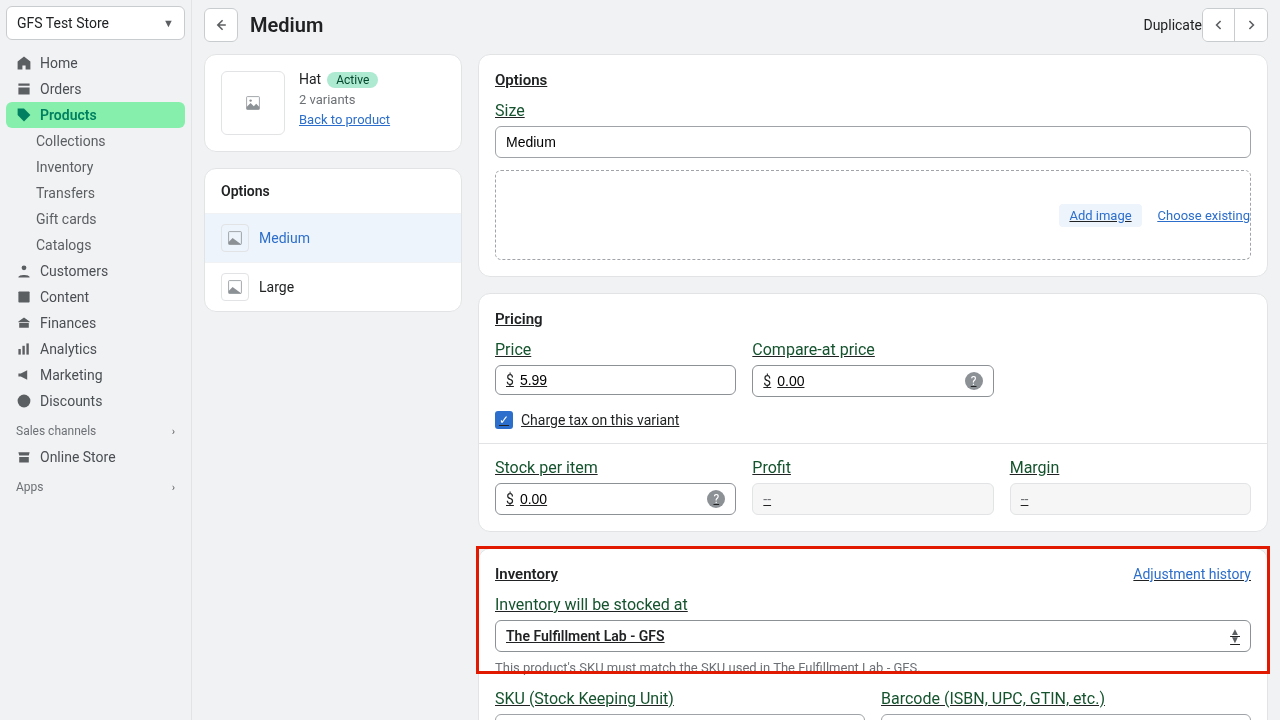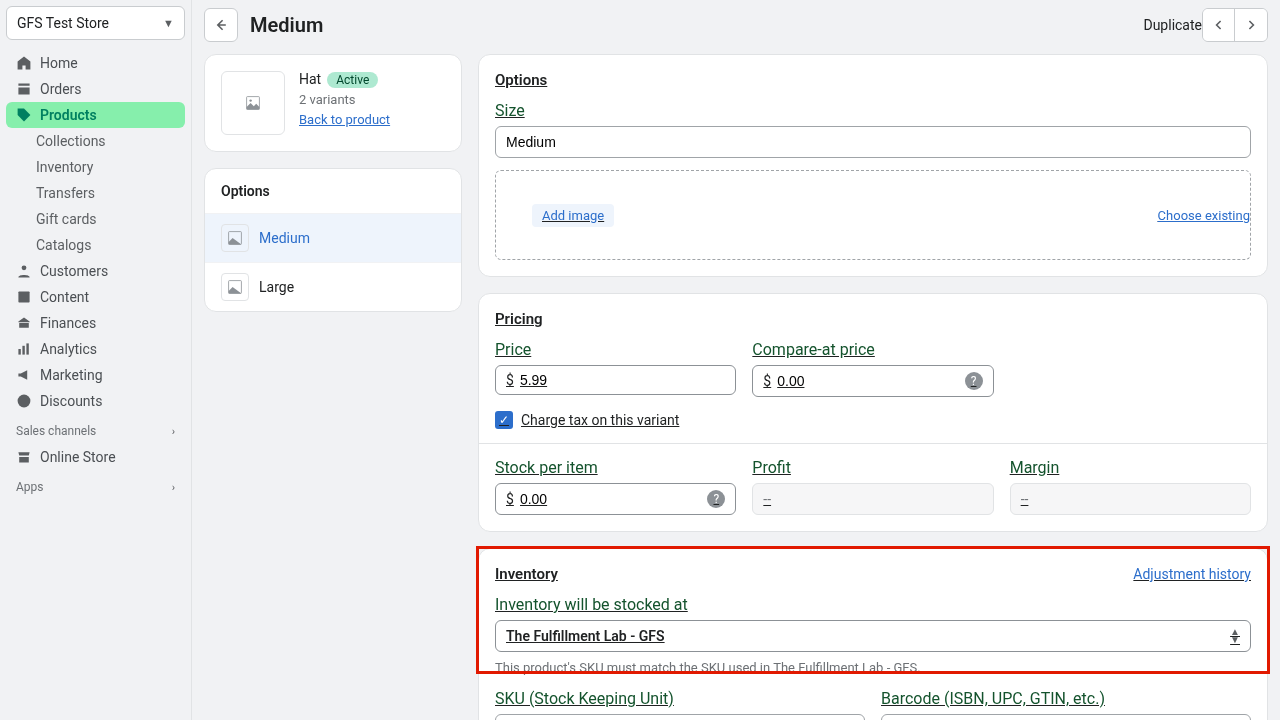--- a/index.html
+++ b/index.html
@@ -33,21 +33,21 @@
 .muted { color: #6d7175; font-size: 13px; }
 .link { color: #2c6ecb; text-decoration: underline; cursor: pointer; font-size: 13px; }
 .variants-header { padding: 14px 16px; font-weight: 600; }
 .variant-row { display: flex; align-items: center; padding: 10px 16px; cursor: pointer; border-top: 1px solid #f1f2f4; }
 .variant-row.active { background: #eef4fc; }
 .variant-name { color: #2c6ecb; }
 .variant-row:not(.active) .variant-name { color: #202223; }
 .section-title { font-weight: 600; font-size: 15px; margin-bottom: 12px; }
 .label { font-size: 16px; color: #14532d; margin-bottom: 6px; display: block; }
 .input { width: 100%; padding: 7px 10px; border: 1px solid #a0a4a8; border-radius: 6px; font-size: 14px; }
-.dropzone { border: 1px dashed #a0a4a8; border-radius: 6px; height: 90px; display: flex; align-items: center; justify-content: space-between; gap: 23px; margin-top: 12px; padding-left: 36px; }
+.dropzone { border: 1px dashed #a0a4a8; border-radius: 6px; height: 90px; display: flex; align-items: center; justify-content: flex-end; gap: 16px; margin-top: 12px; }
 .dropzone .add { background: #eef4fc; padding: 4px 10px; border-radius: 4px; color: #2c6ecb; cursor: pointer; font-size: 13px; }
 .row { display: flex; gap: 16px; }
 .row > div { flex: 1; }
 .money { display: flex; align-items: center; border: 1px solid #8c9196; border-radius: 6px; padding: 6px 10px; gap: 6px; }
 .money input { border: none; outline: none; flex: 1; font-size: 14px; }
 .help { width: 18px; height: 18px; border-radius: 50%; background: #8c9196; color: #fff; font-size: 12px; display: flex; align-items: center; justify-content: center; }
 .checkrow { display: flex; align-items: center; gap: 8px; margin-top: 14px; }
 .check { width: 18px; height: 18px; background: #2c6ecb; border-radius: 3px; display: flex; align-items: center; justify-content: center; color: #fff; font-size: 12px; }
 .divider { border-top: 1px solid #e1e3e5; margin: 14px -16px; }
 .readonly { background: #f6f6f7; border: 1px solid #e1e3e5; border-radius: 6px; padding: 7px 10px; color: #6d7175; }

